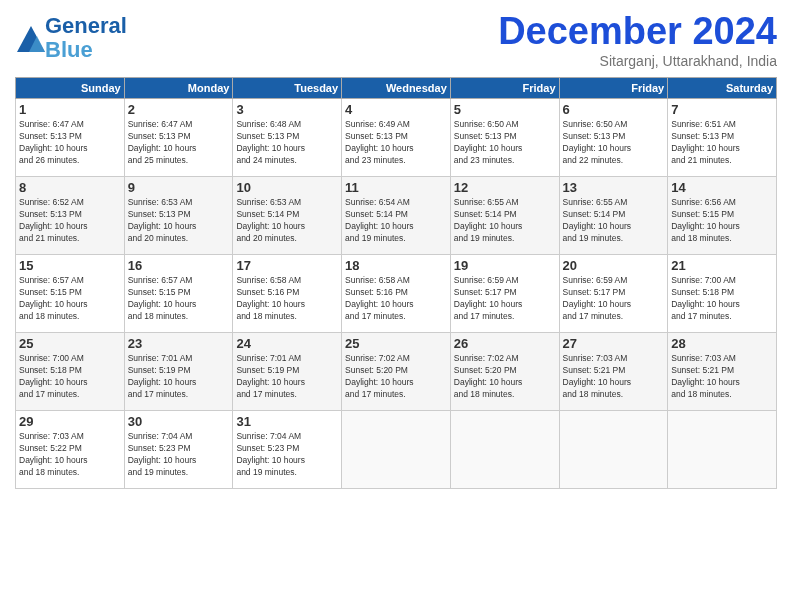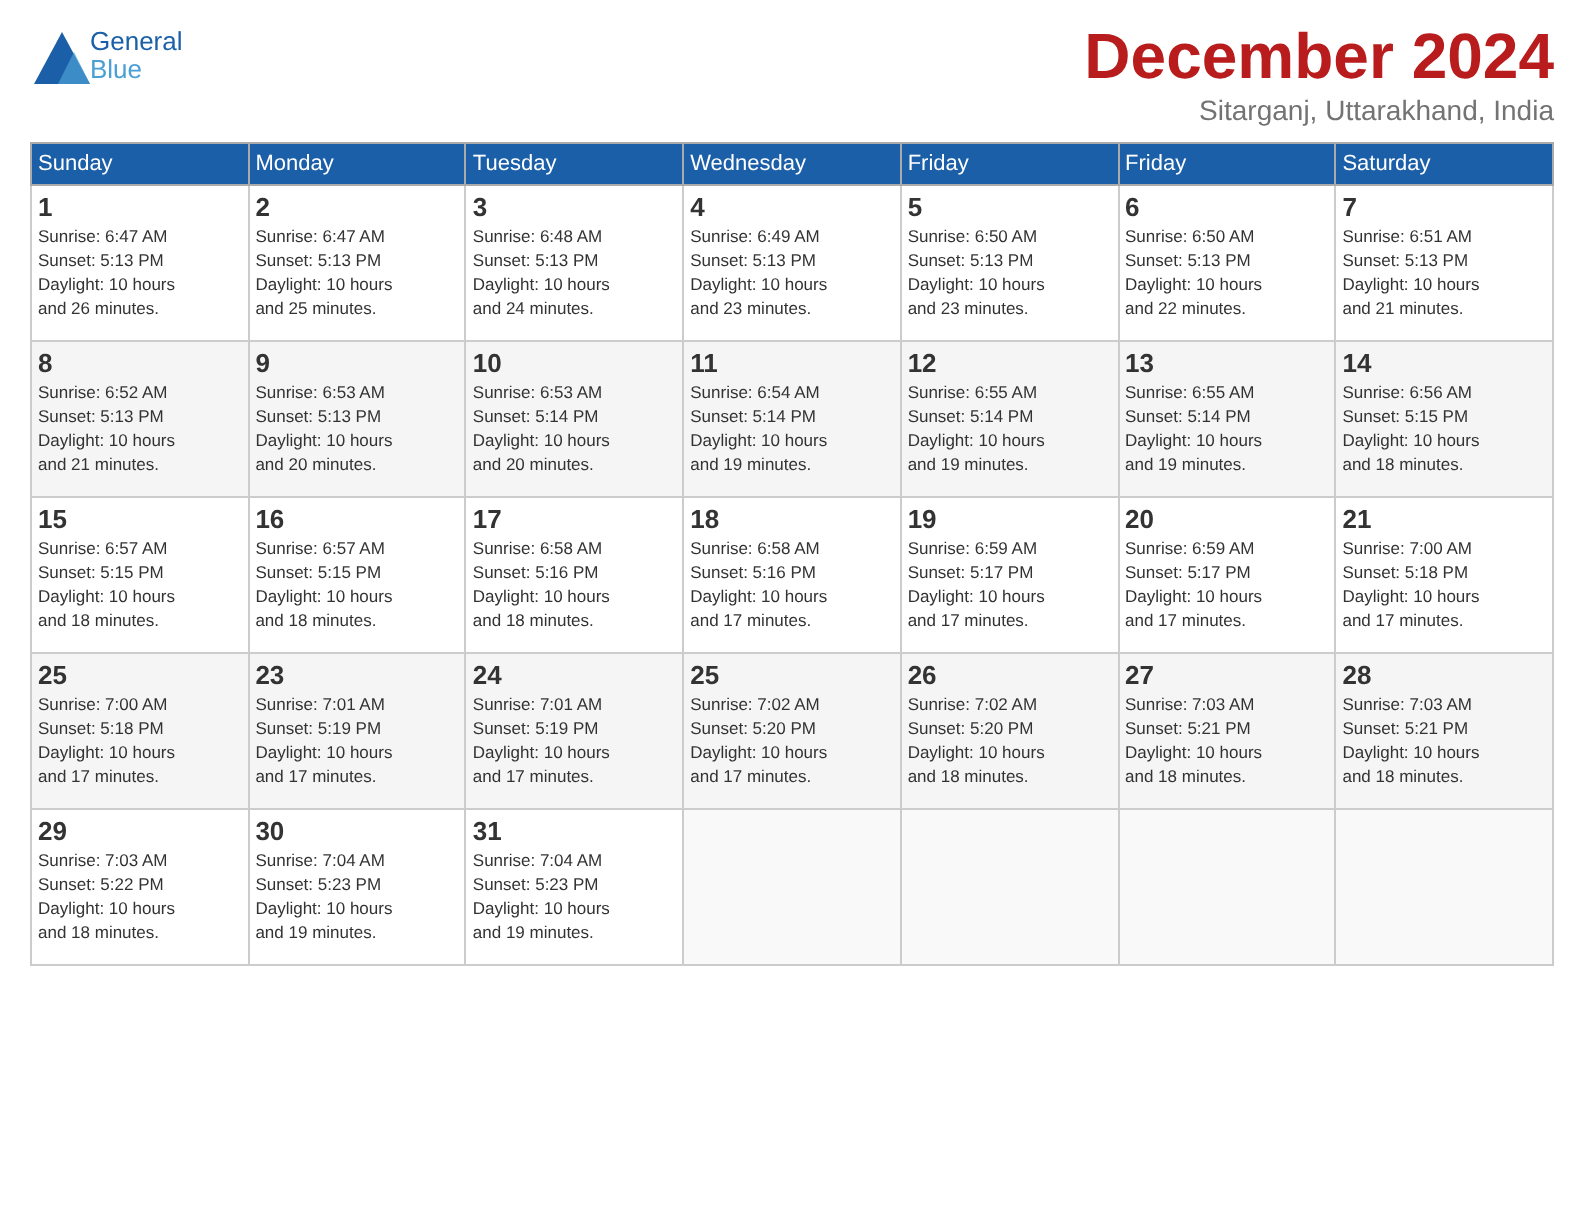--- a/index.html
+++ b/index.html
@@ -19,58 +19,58 @@
       justify-content: space-between;
       align-items: flex-start;
       margin-bottom: 8px;
     }
     .logo {
       display: flex;
       align-items: center;
       margin-top: 4px;
     }
     .logo-text {
-      font-size: 13px;
-      font-weight: normal;
+      font-size: 22px;
+      font-weight: bold;
       color: #333;
       line-height: 1.1;
     }
     .logo-text span {
       color: #1a5fa8;
     }
     .logo-icon {
       width: 28px;
       height: 28px;
       margin-right: 2px;
       position: relative;
     }
     .title-area {
       text-align: right;
     }
     .month-title {
-      font-size: 32px;
+      font-size: 38px;
       font-weight: bold;
-      color: #b91c1c;
+      color: #1d4ed8;
     }
     .location-title {
       font-size: 14px;
       color: #737373;
     }
     table {
       width: 100%;
       border-collapse: collapse;
       table-layout: fixed;
     }
     thead tr th {
       background-color: #1a5fa8;
       color: #fff;
       font-size: 11px;
-      font-weight: normal;
+      font-weight: bold;
       padding: 4px 3px;
-      text-align: left;
+      text-align: right;
       border: 1px solid #aaa;
     }
     tbody tr td {
       border: 1px solid #ccc;
       vertical-align: top;
       padding: 3px 3px;
       font-size: 9px;
       color: #333;
       height: 78px;
       background: #fff;

